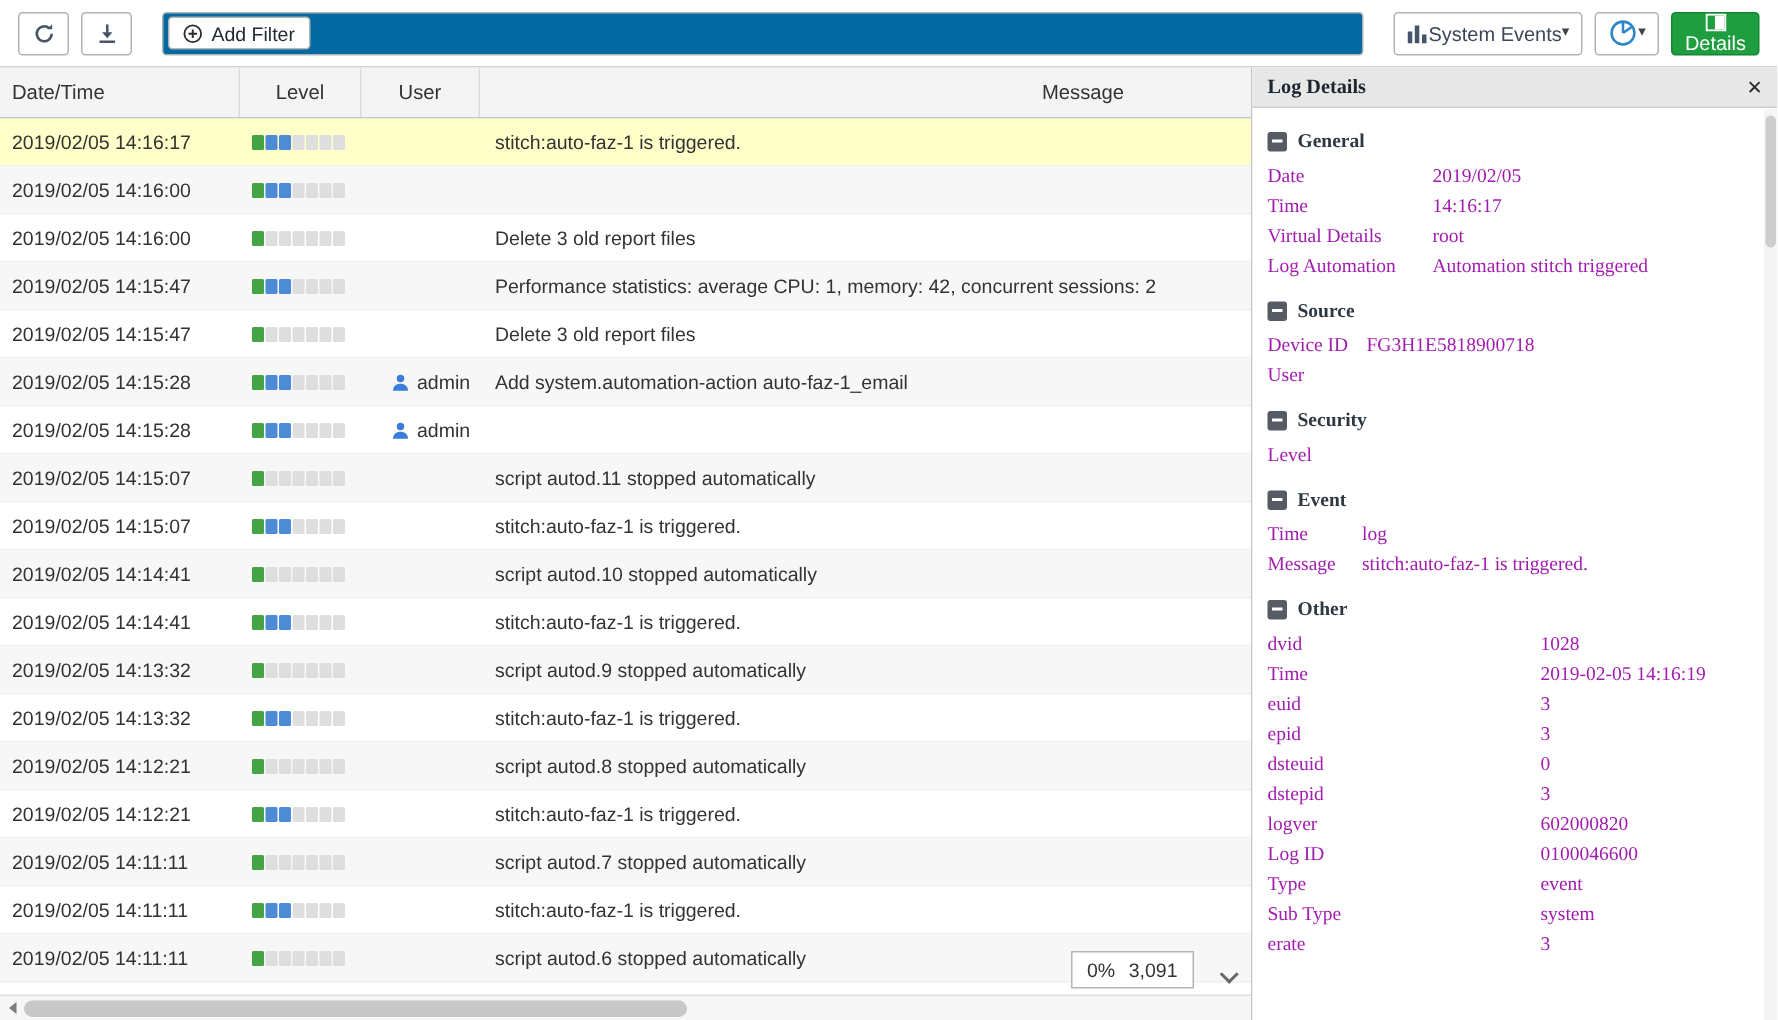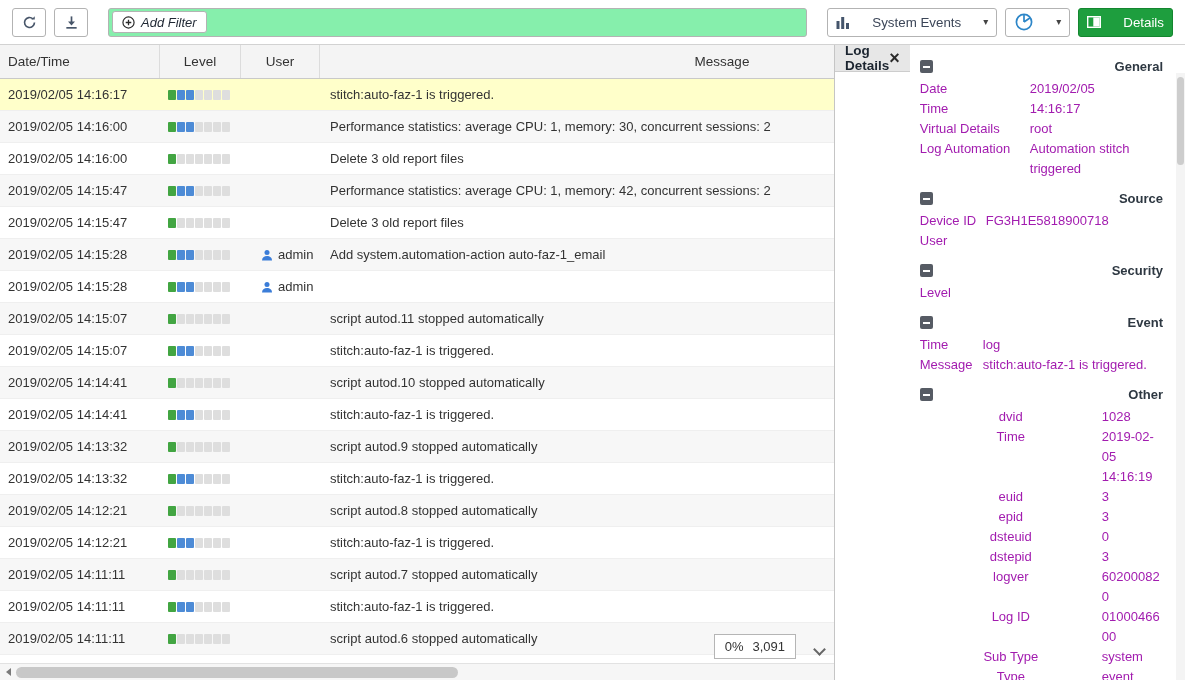--- a/index.html
+++ b/index.html
@@ -9,38 +9,38 @@
     font-size: 13px; color: #333; background: #fff;
   }
   
   .toolbar {
     height: 45px; display: flex; align-items: center;
     padding: 0 12px; gap: 8px;
     background: #fff; border-bottom: 1px solid #d2d2d2;
   }
   .tb-btn {
     height: 29px; min-width: 34px; display: inline-flex; align-items: center;
-    justify-content: center; gap: 22px; padding: 0 8px;
+    justify-content: center; gap: 0; padding: 0 8px;
     background: #fff; border: 1px solid #b3b3b3; border-radius: 3px;
     cursor: pointer; color: #3c4658; white-space: nowrap;
   }
   .filterbar {
     flex: 1; height: 29px; margin: 16px 12px;
-    border: 1px solid #b3b3b3; border-radius: 3px; background: #86efac;
-    display: flex; align-items: center; padding: 0 3px; font-style: italic;
+    border: 1px solid #b3b3b3; border-radius: 3px; background: #0369a1;
+    display: flex; align-items: center; padding: 0 3px;
   }
   .addfilter-chip {
     display: inline-flex; align-items: center; gap: 6px;
     height: 22px; padding: 0 9px; border: 1px solid #b3b3b3; border-radius: 3px;
     color: #1f2733; cursor: pointer; background: #fff;
   }
   .caret { font-size: 10px; color: #444; line-height: 1; }
   .btn-details {
     background: var(--accent-green, #1e9e3e);
-    border: 1px solid #14862f; color: #fff; font-weight: 400;
+    border: 1px solid #14862f; color: #fff; font-weight: 400; flex-direction: column;
   }
   
   .main { display: flex; height: 635px; }
   .table-area {
     width: 835px; position: relative; overflow: hidden;
     border-right: 1px solid #c5c5c5; display: flex; flex-direction: column;
   }
   
   .thead {
     display: flex; width: 1500px; height: 34px; flex: 0 0 34px;
@@ -94,43 +94,43 @@
   }
   .hs-left::after {
     content: ""; border-top: 4px solid transparent; border-bottom: 4px solid transparent;
     border-right: 5px solid #7a7a7a;
   }
   .hs-thumb {
     position: absolute; left: 16px; width: 442px; height: 11px;
     background: #c8c8c8; border-radius: 6px; cursor: pointer;
   }
   
-  .details-panel { width: 350px; display: flex; position: relative; background: #fff; }
+  .details-panel { width: 350px; display: flex; flex-direction: column; position: relative; background: #fff; font-family: Liberation Serif, serif; }
   .dp-header {
     height: 27px; flex: 0 0 27px; background: #e7e7e7; border-bottom: 1px solid #cdcdcd;
     display: flex; align-items: center; padding: 0 10px;
   }
   .dp-title { font-size: 13.5px; font-weight: 600; color: #1c2530; }
   .dp-close { margin-left: auto; font-size: 18px; font-weight: bold; color: #2b2b2b; cursor: pointer; line-height: 1; }
   .dp-body { flex: 1; overflow: hidden; padding: 4px 22px 0 10px; position: relative; }
   .sec { margin-bottom: 12px; }
-  .sec-head { display: flex; align-items: center; gap: 7px; margin: 10px 0 5px; cursor: pointer; justify-content: space-between; }
+  .sec-head { display: flex; align-items: center; gap: 7px; margin: 10px 0 5px; cursor: pointer; }
   .collapse-box { width: 13px; height: 13px; background: #565b64; border-radius: 2px; position: relative; }
   .collapse-box::after {
     content: ""; position: absolute; left: 3px; right: 3px; top: 5.5px; height: 2px; background: #fff;
   }
   .sec-title { font-weight: bold; color: #2e3842; font-size: 13px; }
   .frow { display: flex; line-height: 20px; }
   .flabel { color: #a21caf; flex-shrink: 0; }
   .fvalue { color: #a21caf; word-wrap: break-word; min-width: 0; }
   .sec-0 .flabel { width: 110px; }
   .sec-1 .flabel { width: 66px; }
   .sec-2 .flabel { width: 66px; }
   .sec-3 .flabel { width: 63px; }
-  .sec-4 .flabel { width: 182px; text-align: center; }
+  .sec-4 .flabel { width: 182px; }
   .vscroll {
     position: absolute; top: 28px; bottom: 0; right: 0; width: 9px; background: #f4f4f4;
   }
   .vs-thumb {
     position: absolute; top: 4px; left: 1px; width: 7px; height: 88px;
     background: #cdcdcd; border-radius: 4px; cursor: pointer;
   }
   svg { display: block; }
 </style>
 </head>
@@ -242,21 +242,20 @@
               <span class="seg seg-gray"></span>
               <span class="seg seg-gray"></span>
               <span class="seg seg-gray"></span>
               <span class="seg seg-gray"></span>
             </span>
     </div>
     <div class="cell c-user">
 
       <span class="uname"></span>
     </div>
-    <div class="cell c-msg">Performance statistics: average CPU: 1, memory: 30, concurrent sessions: 2</div>
   </div>
 
   <div class="trow">
     <div class="cell c-date">2019/02/05 14:16:00</div>
     <div class="cell c-level">
       <span class="levelbar">
               <span class="seg seg-green"></span>
               <span class="seg seg-gray"></span>
               <span class="seg seg-gray"></span>
               <span class="seg seg-gray"></span>
@@ -717,30 +716,30 @@
     <span class="flabel">logver</span>
     <span class="fvalue">602000820</span>
   </div>
 
   <div class="frow">
     <span class="flabel">Log ID</span>
     <span class="fvalue">0100046600</span>
   </div>
 
   <div class="frow">
+    <span class="flabel">Type</span>
+    <span class="fvalue">event</span>
+  </div>
+
+  <div class="frow">
     <span class="flabel">Sub Type</span>
     <span class="fvalue">system</span>
   </div>
 
   <div class="frow">
-    <span class="flabel">Type</span>
-    <span class="fvalue">event</span>
-  </div>
-
-  <div class="frow">
     <span class="flabel">erate</span>
     <span class="fvalue">3</span>
   </div>
 </div>
   </div>
 </div>
     <div class="vscroll">
       <span class="vs-thumb"></span>
     </div>
   </div>

